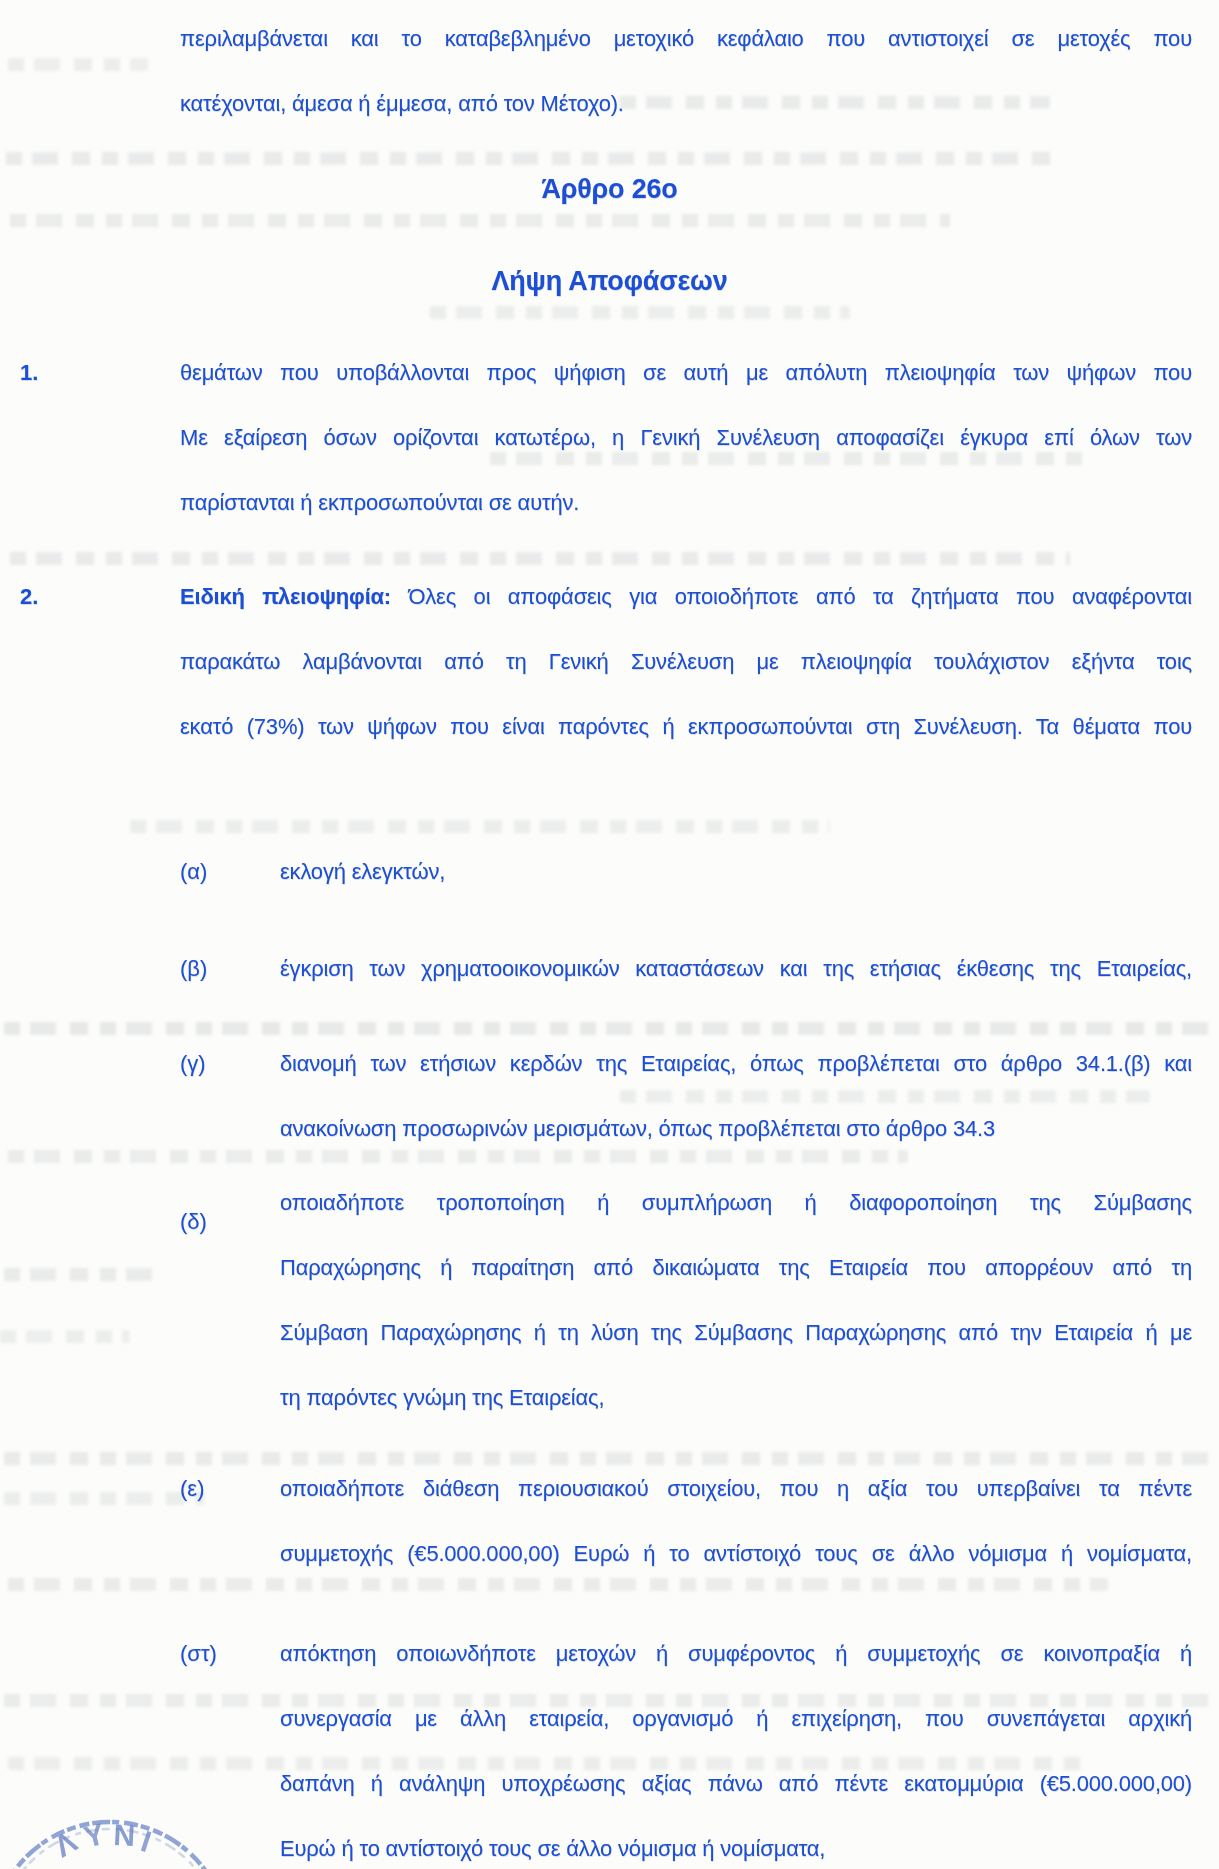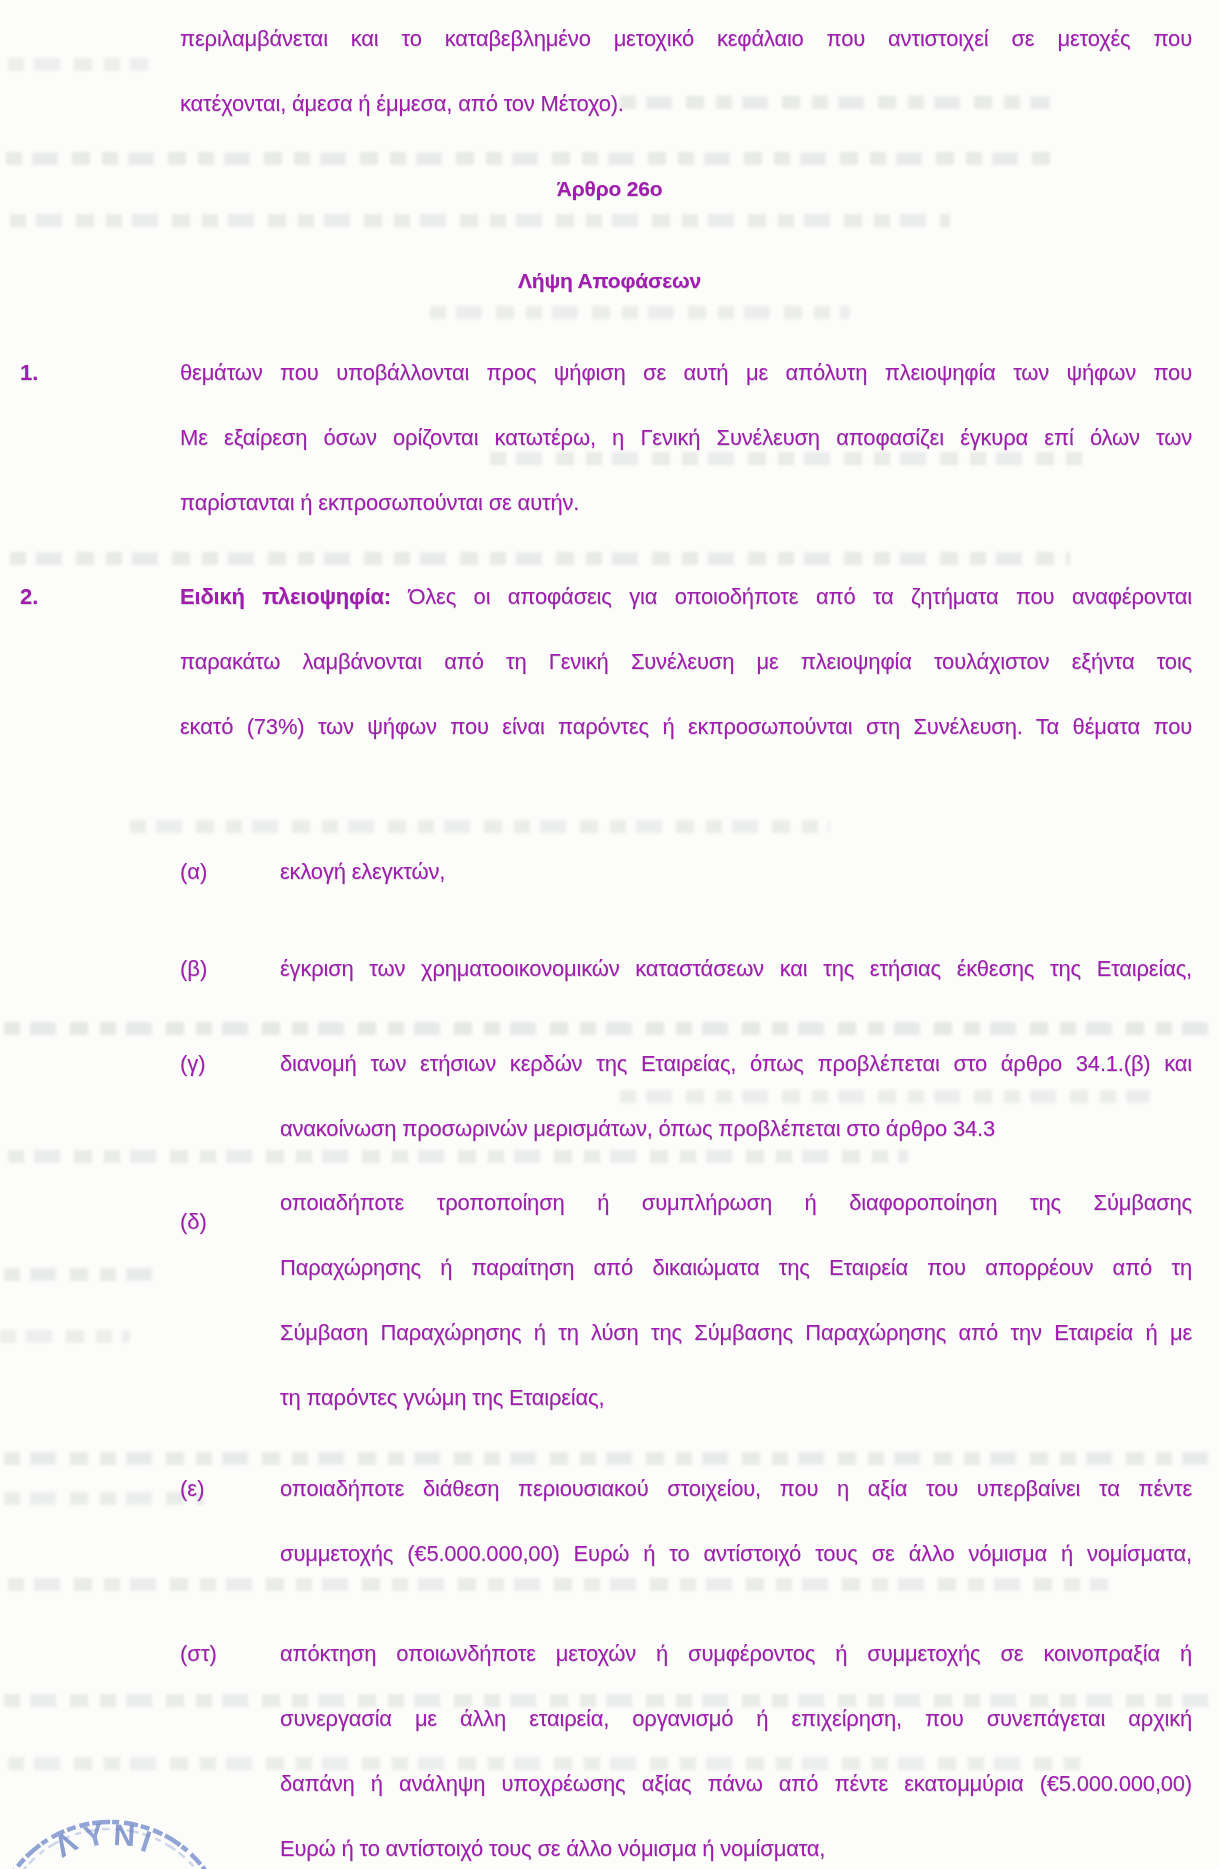--- a/index.html
+++ b/index.html
@@ -2,21 +2,21 @@
 <html lang="el"><head>
 <meta charset="utf-8">
 <style>
   html,body{margin:0;padding:0;background:#e8e8e6;}
   .page{
     position:relative;
     width:1219px;height:1869px;
     background:#fcfcfa;
     overflow:hidden;
     font-family:"Liberation Sans","DejaVu Sans",sans-serif;
-    color:#a21caf;
+    color:#1d4ed8;
   }
   
   .page .txt{ text-shadow:0.4px 0.7px 0 rgba(40,95,60,0.18), -0.4px -0.3px 0 rgba(40,60,130,0.10); }
 
   .par{position:absolute;left:180px;width:1012px;}
   .par.sub{left:280px;width:912px;}
   .line{
     height:34px;line-height:34px;margin-bottom:31px;
     overflow:hidden;
     font-size:22px;letter-spacing:-0.2px;
@@ -27,21 +27,21 @@
     position:absolute;left:20px;width:120px;
     font-size:22px;line-height:34px;font-weight:bold;
   }
   .sublabel{
     position:absolute;left:180px;width:90px;
     font-size:22px;line-height:34px;
   }
   .heading{
     position:absolute;left:0;width:100%;
     text-align:center;font-weight:bold;
-    font-size:21px;line-height:34px;letter-spacing:-0.2px;
+    font-size:27px;line-height:34px;letter-spacing:-0.2px;
   }
   .bold{font-weight:bold;}
 
   
   .ghost{
     position:absolute;height:13px;border-radius:2px;
     background:repeating-linear-gradient(90deg,
       #6b7d72 0px,#6b7d72 16px, transparent 16px,transparent 26px,
       #74808f 26px,#74808f 52px, transparent 52px,transparent 66px,
       #6b7d72 66px,#6b7d72 84px, transparent 84px,transparent 96px);

